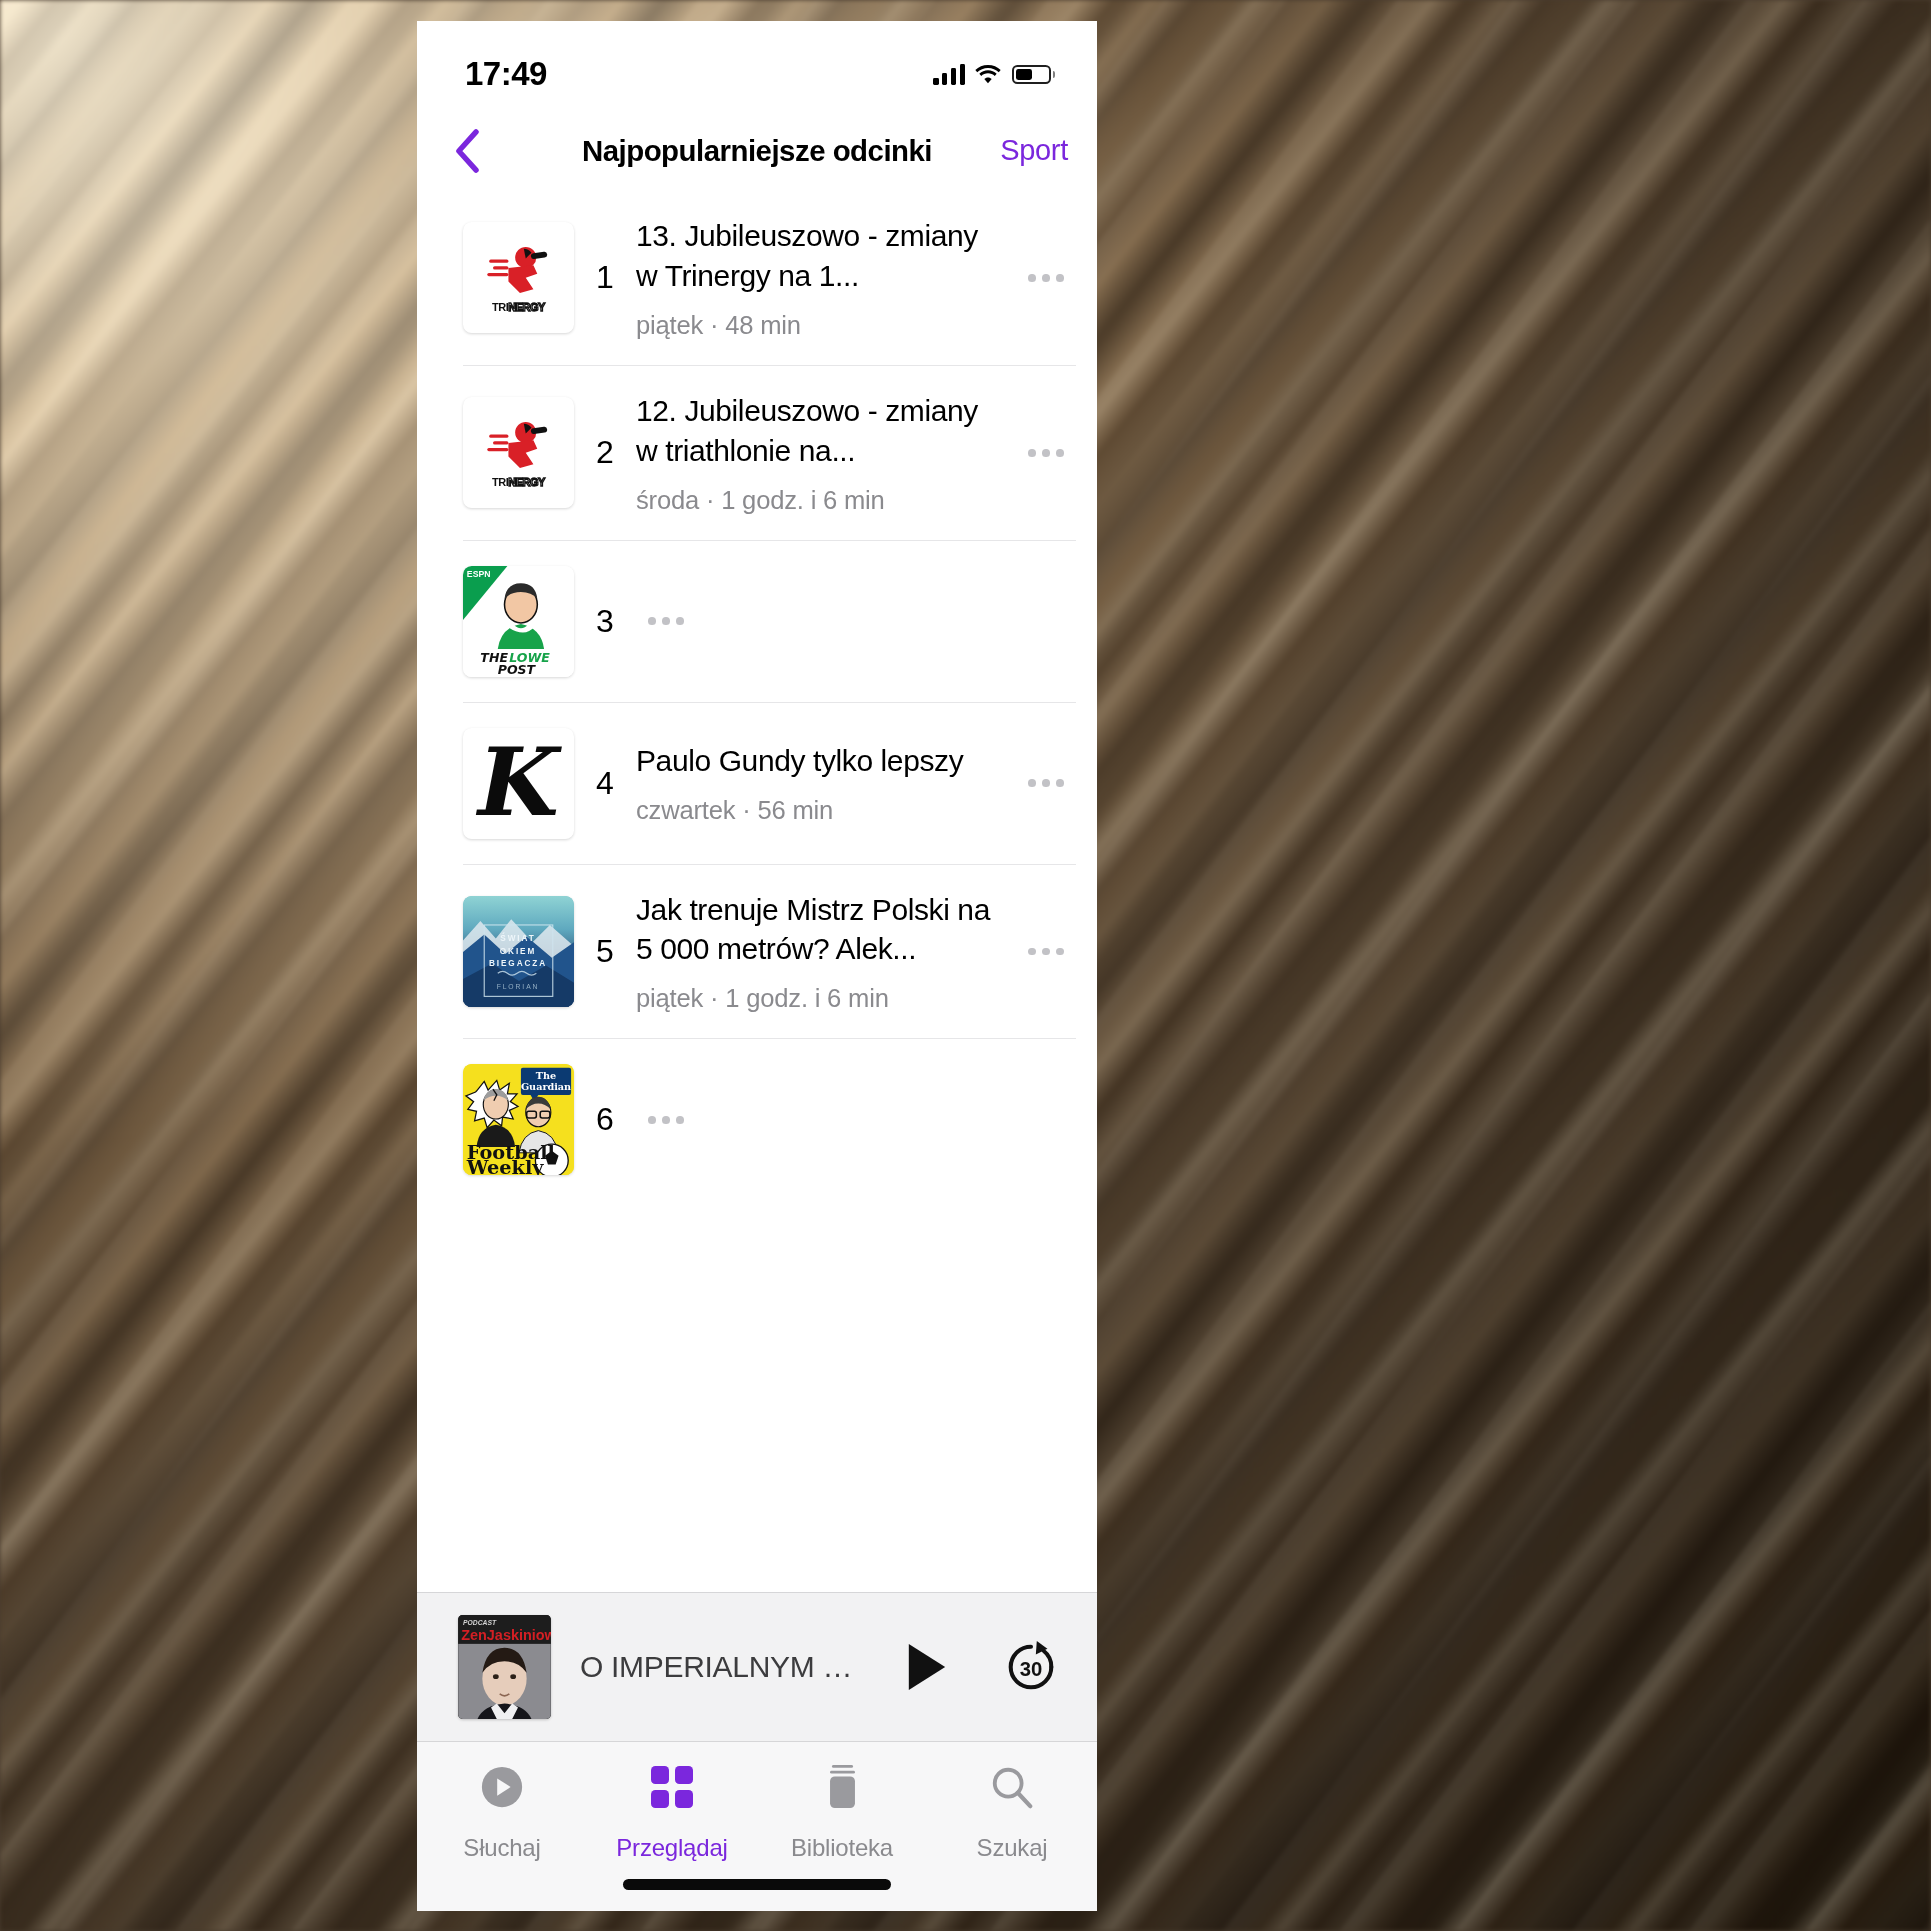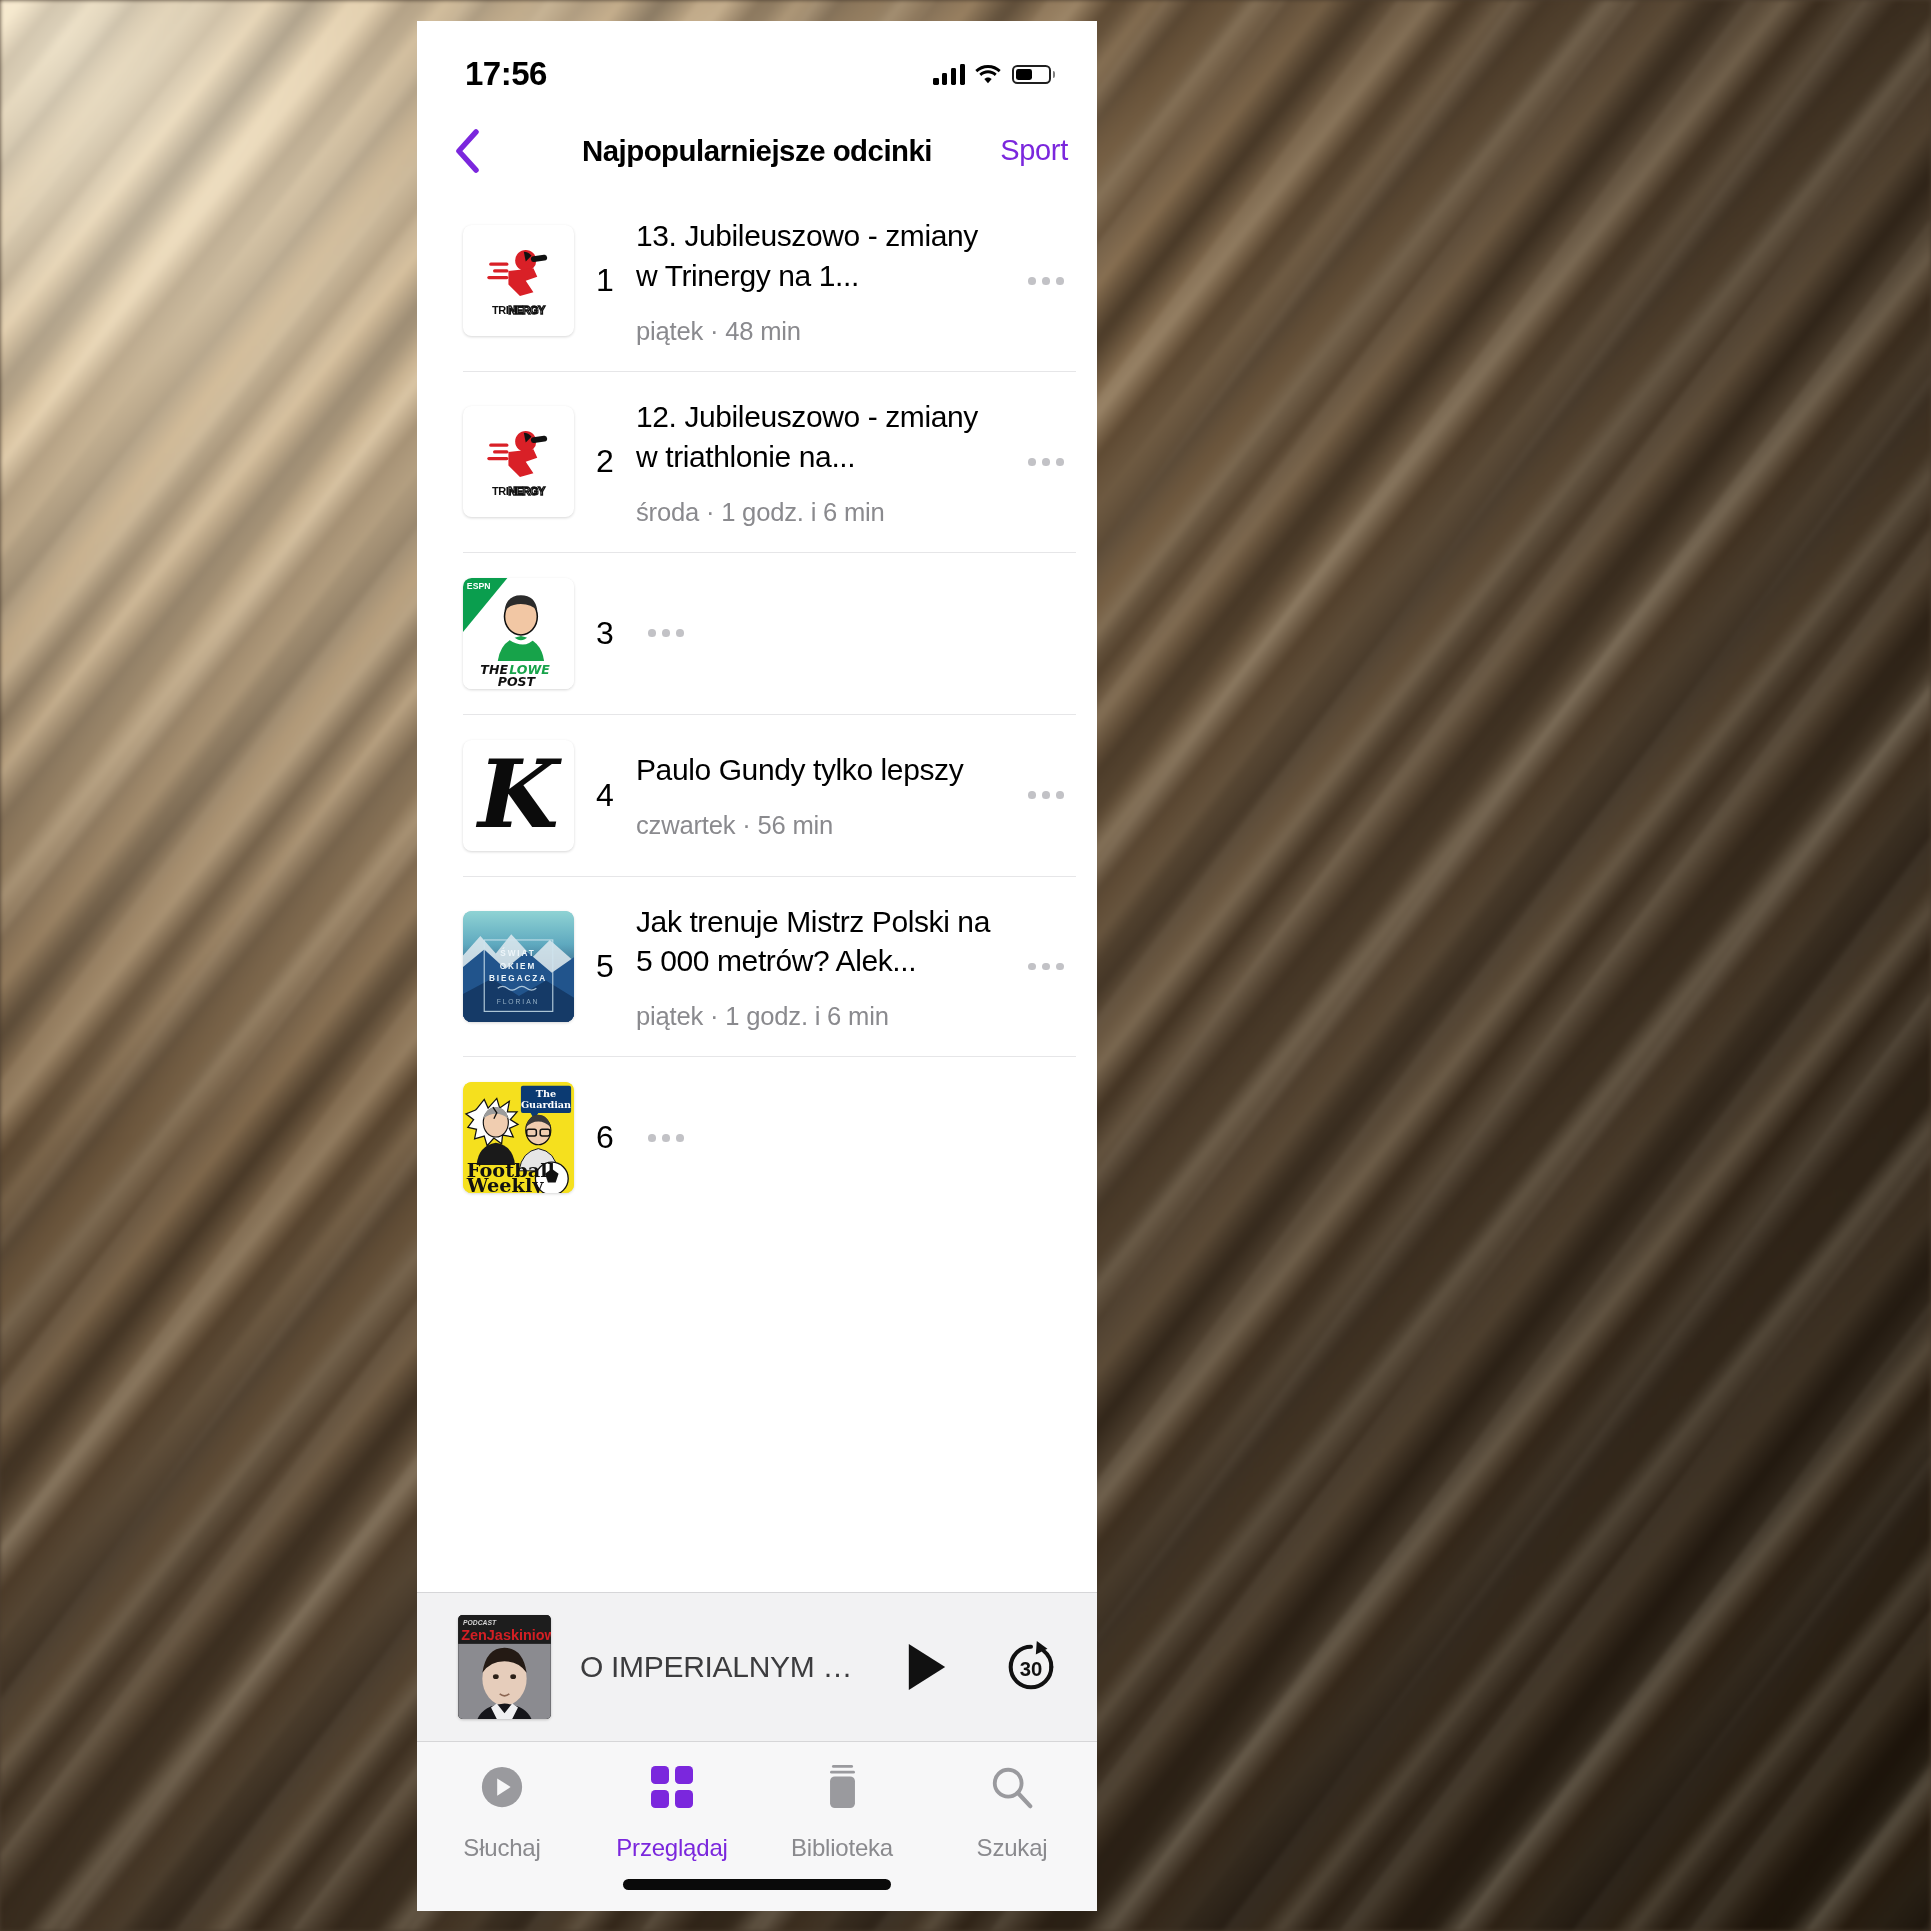--- a/index.html
+++ b/index.html
@@ -125,21 +125,21 @@
     width:62px; flex:none; text-align:center;
     font-size:32px; font-weight:400; color:#000;
   }
   .row-text { flex:1 1 auto; min-width:0; padding-right:9.7px; }
   .ep-title {
     font-size:30px; line-height:1.33; color:#000; letter-spacing:-0.4px;
     display:-webkit-box; -webkit-line-clamp:2; -webkit-box-orient:vertical;
     overflow:hidden;
   }
   .ep-meta {
-    margin-top:21px; font-size:25.6px; color:#8a8a8e; letter-spacing:-0.2px;
+    margin-top:15px; font-size:25.6px; color:#8a8a8e; letter-spacing:-0.2px;
     display:flex; gap:8.7px;
   }
   .ebadge {
     display:inline-flex; align-items:center; justify-content:center;
     width:22px; height:22px; background:#b0b0b4; color:#fff;
     font-size:15.4px; font-weight:700; border-radius:3.9px; line-height:1;
   }
   .more {
     width:60px; flex:none; display:flex; align-items:center; justify-content:center;
     gap:6.3px; cursor:pointer;
@@ -197,21 +197,21 @@
   }
 </style>
 </head>
 <body>
 
 <div id="wallpaper"></div>
 
 <div id="phone">
 
   <div class="statusbar">
-    <div class="status-time">17:56</div>
+    <div class="status-time">17:49</div>
     <div class="status-right">
       <div class="sig">
           <i></i>
           <i></i>
           <i></i>
           <i></i>
         </div>
       <svg class="wifi" viewBox="0 0 27 21">
         <path d="M13.5 4.2c4.4 0 8.4 1.7 11.3 4.5l2-2.3C23.5 3 18.8 1 13.5 1S3.5 3 .2 6.4l2 2.3C5.1 5.9 9.1 4.2 13.5 4.2z" fill="#000"></path>
         <path d="M13.5 9.6c2.8 0 5.3 1.1 7.1 2.9l2-2.3c-2.4-2.3-5.6-3.7-9.1-3.7s-6.7 1.4-9.1 3.7l2 2.3c1.8-1.8 4.3-2.9 7.1-2.9z" fill="#000"></path>

